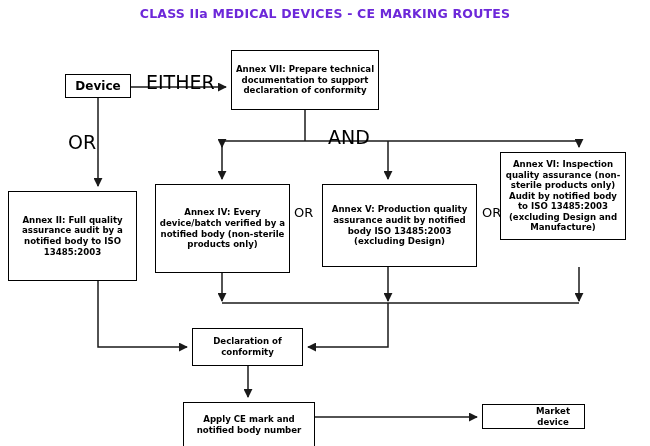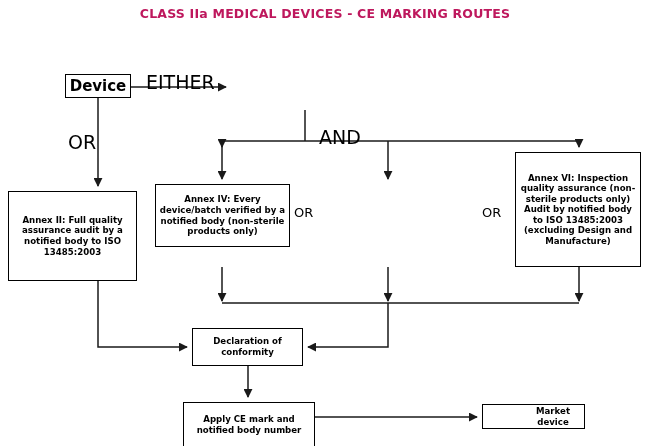--- a/index.html
+++ b/index.html
@@ -30,40 +30,40 @@
   .title {
     position: absolute;
     left: 0;
     top: 6px;
     width: 650px;
     text-align: center;
     font-family: "DejaVu Sans", sans-serif;
     font-size: 12.5px;
     font-weight: bold;
     letter-spacing: 0.2px;
-    color: #be185d;
+    color: #6d28d9;
   }
   .node {
     position: absolute;
     box-sizing: border-box;
     border: 1.6px solid #000000;
     background: #ffffff;
     display: flex;
     align-items: center;
     justify-content: center;
     text-align: center;
     font-family: "DejaVu Sans", sans-serif;
     font-weight: bold;
     color: #000000;
     line-height: 1.23;
     padding: 2px 3px;
     z-index: 2;
   }
   .node-sm { font-size: 8.6px; }
-  .node-device { font-size: 15px; text-align: center; }
+  .node-device { font-size: 12px; text-align: center; }
   .conn-label {
     position: absolute;
     font-family: "DejaVu Sans", sans-serif;
     font-size: 19px;
     font-weight: normal;
     color: #000000;
     white-space: nowrap;
     z-index: 3;
     background: transparent;
   }
@@ -113,37 +113,39 @@
       <path d="M 388 303 L 388 347 L 308 347" marker-end="url(#arrow)"></path>
 
       <path d="M 248 366 L 248 397" marker-end="url(#arrow)"></path>
 
       <line x1="315" y1="417" x2="477" y2="417" marker-end="url(#arrow)"></line>
     </g>
   </svg>
 
   <div class="node node-device" style="left:65px; top:74px; width:66px; height:24px;">Device</div>
 
+  <div class="node node-sm" style="left:231px; top:50px; width:148px; height:60px;">Annex VII: Prepare technical documentation to support declaration of conformity</div>
 
   <div class="node node-sm" style="left:8px; top:191px; width:129px; height:90px;">Annex II: Full quality assurance audit by a notified body to ISO 13485:2003</div>
 
-  <div class="node node-sm" style="left:155px; top:184px; width:135px; height:63px;">Annex IV: Every device/batch verified by a notified body (non-sterile products only)</div>
+  <div class="node node-sm" style="left:155px; top:184px; width:135px; height:89px;">Annex IV: Every device/batch verified by a notified body (non-sterile products only)</div>
 
+  <div class="node node-sm" style="left:322px; top:184px; width:155px; height:83px;">Annex V: Production quality assurance audit by notified body ISO 13485:2003 (excluding Design)</div>
 
-  <div class="node node-sm" style="left:515px; top:152px; width:126px; height:115px;">Annex VI: Inspection quality assurance (non-sterile products only) Audit by notified body to ISO 13485:2003 (excluding Design and Manufacture)</div>
+  <div class="node node-sm" style="left:500px; top:152px; width:126px; height:88px;">Annex VI: Inspection quality assurance (non-sterile products only) Audit by notified body to ISO 13485:2003 (excluding Design and Manufacture)</div>
 
   <div class="node node-sm" style="left:192px; top:328px; width:111px; height:38px;">Declaration of conformity</div>
 
   <div class="node node-sm" style="left:183px; top:402px; width:132px; height:46px;">Apply CE mark and notified body number</div>
 
   <div class="node node-sm" style="left:482px; top:404px; width:103px; height:25px;padding-left:42px;">Market device</div>
 
   <div class="conn-label" style="left:146px; top:71px;">EITHER</div>
 
   <div class="conn-label" style="left:68px; top:131px;">OR</div>
 
-  <div class="conn-label" style="left:319px; top:126px;">AND</div>
+  <div class="conn-label" style="left:328px; top:126px;">AND</div>
 
   <div class="conn-label or-label" style="left:294px; top:205px;">OR</div>
 
   <div class="conn-label or-label" style="left:482px; top:205px;">OR</div>
 
 </div>
 
 </body></html>

